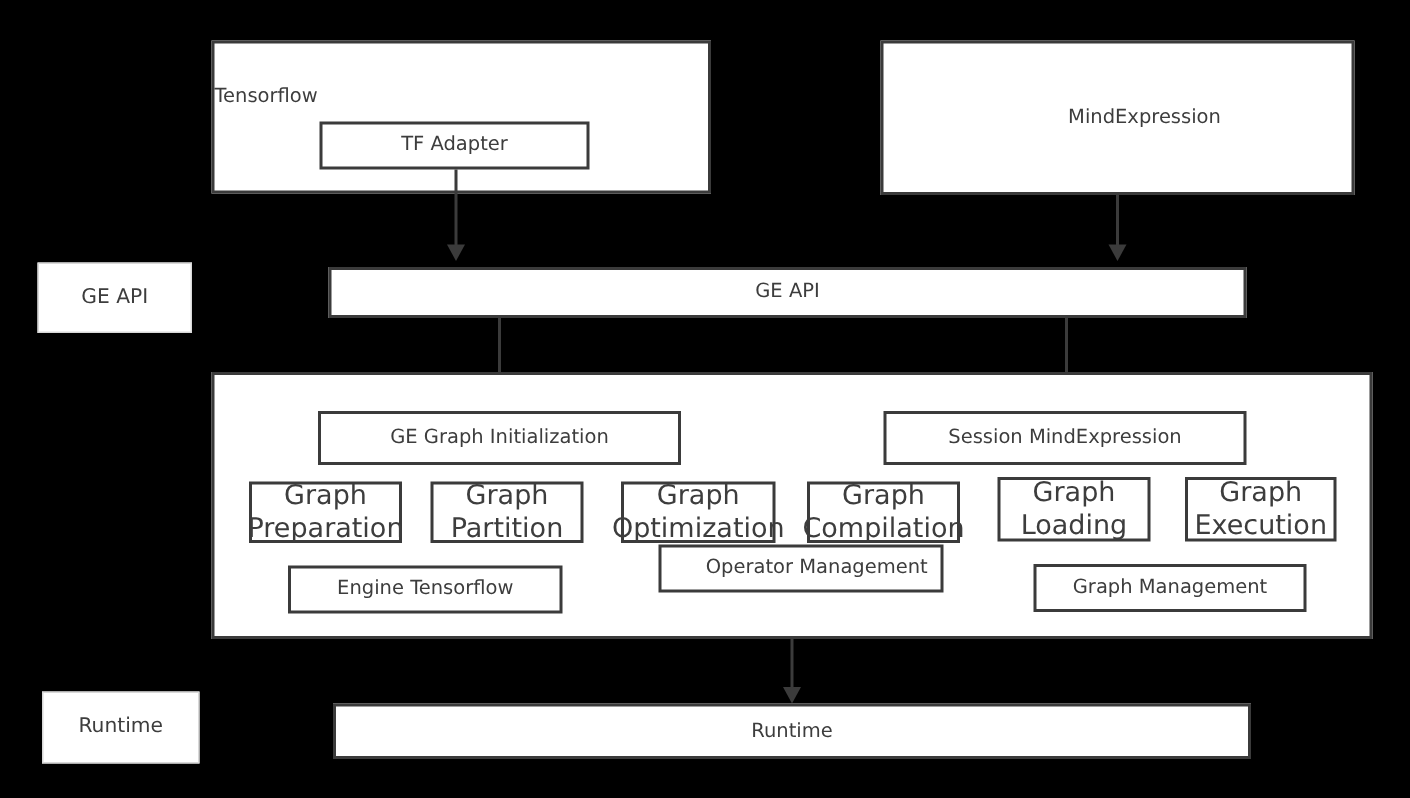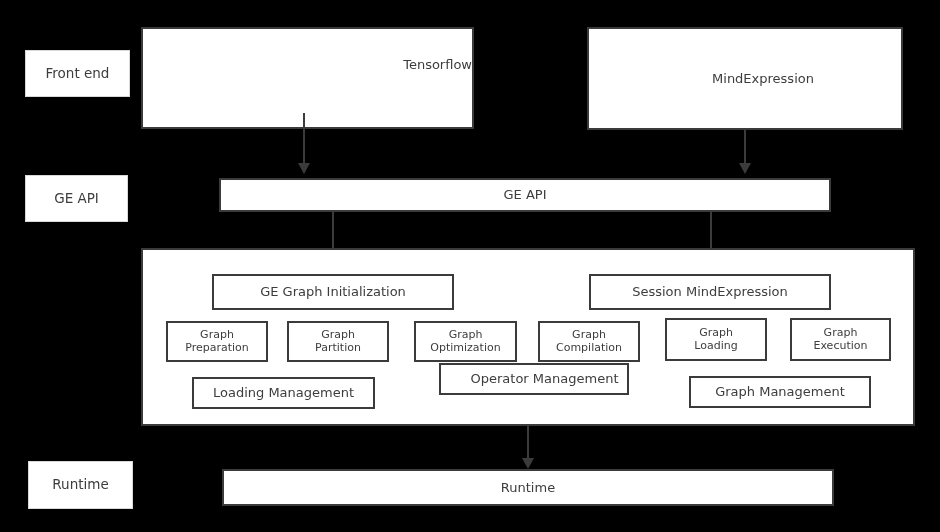--- a/index.html
+++ b/index.html
@@ -36,28 +36,28 @@
   }
   .container-box {
     align-items: flex-start;
     justify-content: center;
     border-color: #3b3b3b;
   }
   .container-title {
     position: absolute;
     color: #3d3d3d;
     font-size: 13px;
-    text-align: right;
+    text-align: left;
     white-space: nowrap;
   }
   .bar {
     font-size: 13px;
   }
   .small {
-    font-size: 11px;
+    font-size: 18px;
   }
   .mgmt {
     font-size: 13px;
   }
   
   .line {
     position: absolute;
     background: #3b3b3b;
     width: 2px;
   }
@@ -68,35 +68,35 @@
     border-left: 6px solid transparent;
     border-right: 6px solid transparent;
     border-top: 11px solid #3b3b3b;
   }
 </style>
 </head>
 <body>
 
 <div id="canvas">
 
-  <div class="box layer-label" style="left:25px; top:50px; width:105px; height:47px;">
-    <span>Front end</span>
-  </div>
 
   <div class="box layer-label" style="left:25px; top:175px; width:103px; height:47px;">
     <span>GE API</span>
   </div>
 
 
   <div class="box layer-label" style="left:28px; top:461px; width:105px; height:48px;">
     <span>Runtime</span>
   </div>
 
   <div class="box container-box" style="left:141px; top:27px; width:333px; height:102px;">
     <span class="container-title" style="top:28px; left:0; right:0;">Tensorflow</span>
+  </div>
+  <div class="box" style="left:213px; top:81px; width:180px; height:32px;">
+    <span>TF Adapter</span>
   </div>
 
   <div class="box" style="left:587px; top:27px; width:316px; height:103px;padding-left:36px;">
     <span>MindExpression</span>
   </div>
 
   <div class="line" style="left:303px; top:113px; height:52px;"></div>
   <div class="arrowhead" style="left:298px; top:163px;"></div>
 
   <div class="line" style="left:744px; top:130px; height:35px;"></div>
@@ -140,21 +140,21 @@
   <div class="box small" style="left:665px; top:318px; width:102px; height:43px;">
     <span>Graph
 Loading</span>
   </div>
   <div class="box small" style="left:790px; top:318px; width:101px; height:43px;">
     <span>Graph
 Execution</span>
   </div>
 
   <div class="box mgmt" style="left:192px; top:377px; width:183px; height:32px;">
-    <span>Loading Management</span>
+    <span>Engine Tensorflow</span>
   </div>
   <div class="box mgmt" style="left:439px; top:363px; width:190px; height:32px;padding-left:21px;">
     <span>Operator Management</span>
   </div>
   <div class="box mgmt" style="left:689px; top:376px; width:182px; height:32px;">
     <span>Graph Management</span>
   </div>
 
   <div class="line" style="left:527px; top:426px; height:38px;"></div>
   <div class="arrowhead" style="left:522px; top:458px;"></div>

